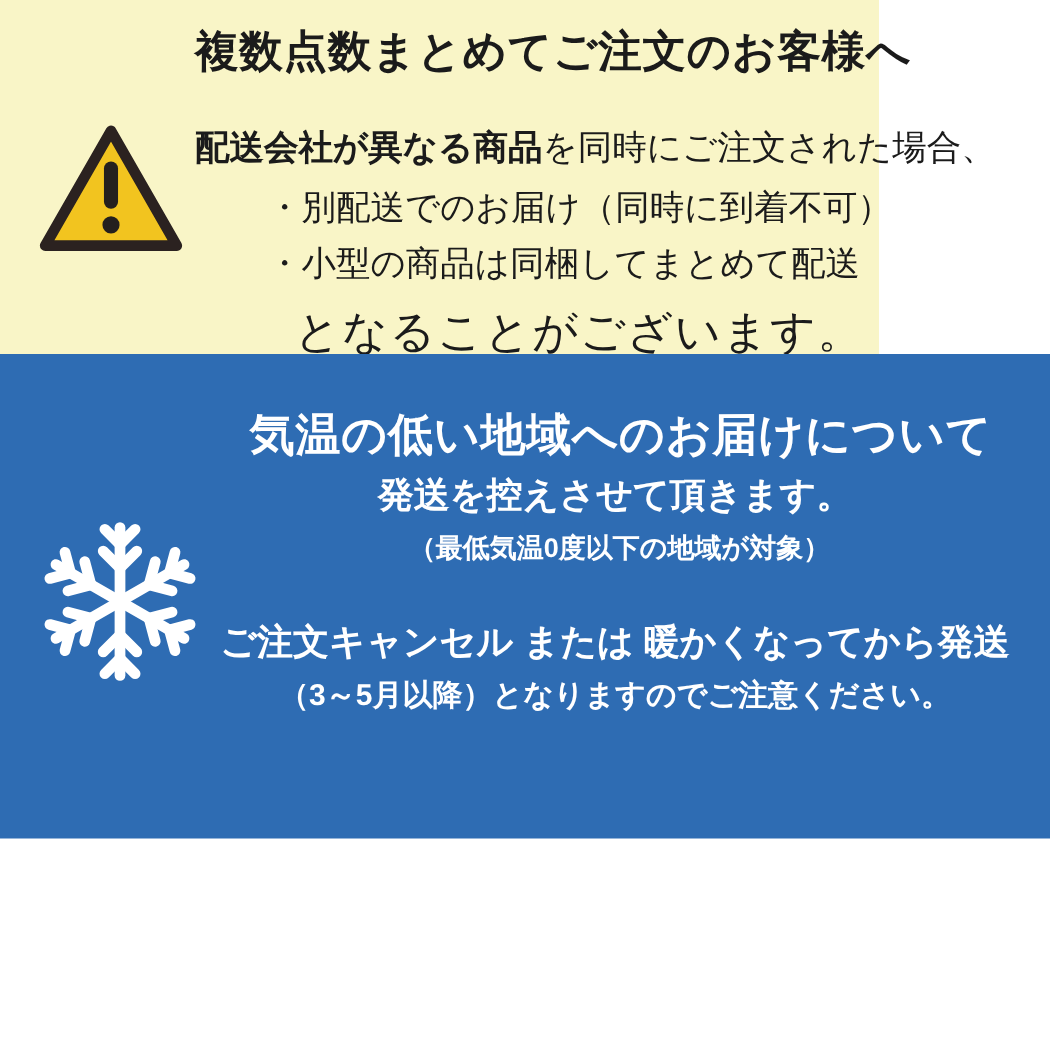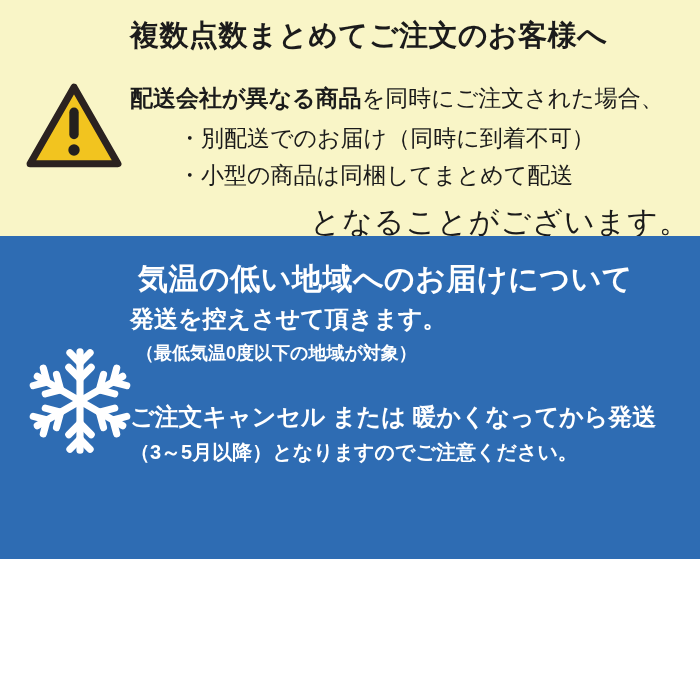--- a/index.html
+++ b/index.html
@@ -15,39 +15,39 @@
     box-sizing:border-box;
   }
   .sign-icon{position:absolute;left:26px;top:17px;width:106px;height:106px;}
   .nd-text{margin:0 10px 0 130px;padding-top:13px;color:#1b1b1b;}
   .nd-intro{font-size:23px;line-height:31px;letter-spacing:1px;white-space:nowrap;}
   .nd-headline{font-size:35px;line-height:46px;font-weight:bold;letter-spacing:0.5px;white-space:nowrap;}
   .nd-suffix{font-size:23px;line-height:31px;text-align:right;letter-spacing:1px;}
 
   
   .sec-multi{
-    position:relative;width:700px;height:236px;background:#f9f5c7;
+    position:relative;width:586px;height:236px;background:#f9f5c7;
     box-sizing:border-box;color:#1b1b1b;
   }
   .warn-icon{position:absolute;left:23px;top:80px;width:102px;height:94px;}
   .mo-text{margin:0 10px 0 130px;padding-top:15px;}
   .mo-heading{font-size:29px;line-height:40px;font-weight:bold;letter-spacing:0.5px;white-space:nowrap;}
   .mo-lead{font-size:23px;line-height:33px;margin-top:27px;white-space:nowrap;}
   .mo-lead .b{font-weight:bold;}
   .mo-bullets{margin-top:5px;margin-left:48px;}
   .mo-bullet{font-size:23px;line-height:37px;white-space:nowrap;}
   .mo-suffix{font-size:30px;line-height:31px;text-align:right;margin-top:12px;letter-spacing:1px;}
 
   
   .sec-cold{
     position:relative;width:700px;height:323px;background:#2e6cb3;
     box-sizing:border-box;color:#ffffff;
   }
   .snow-icon{position:absolute;left:24px;top:104px;width:112px;height:122px;}
-  .cr-text{margin:0 10px 0 130px;padding-top:21px;}
+  .cr-text{margin:0 10px 0 130px;padding-top:33px;text-align:center;}
   .cr-heading{font-size:30px;line-height:44px;font-weight:bold;letter-spacing:0.5px;margin-left:8px;white-space:nowrap;}
   .cr-body1{font-size:24px;line-height:34px;font-weight:bold;margin-top:21px;white-space:nowrap;}
   .cr-body2{font-size:24px;line-height:35px;font-weight:bold;white-space:nowrap;}
   .cr-note{font-size:18px;line-height:34px;font-weight:bold;margin-left:6px;white-space:nowrap;}
   .cr-footer1{font-size:24px;line-height:35px;font-weight:bold;margin-top:29px;white-space:nowrap;}
   .cr-footer2{font-size:20px;line-height:37px;font-weight:bold;white-space:nowrap;}
 </style>
 </head>
 <body>
 

